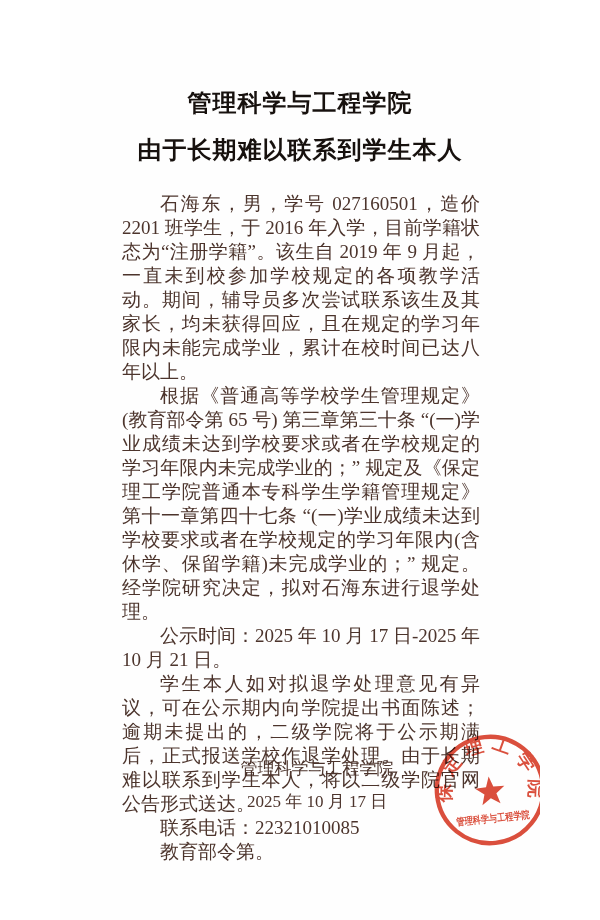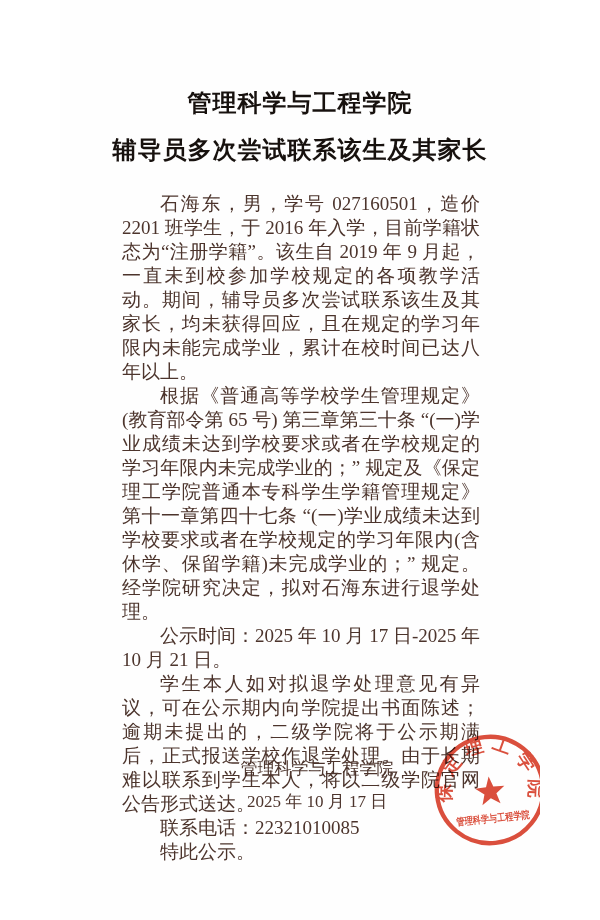--- a/index.html
+++ b/index.html
@@ -80,30 +80,30 @@
     letter-spacing: 1px;
   }
 </style>
 </head>
 <body>
 
 <div class="page">
 
   <div class="titles">
     <div class="title-line">管理科学与工程学院</div>
-    <div class="title-line">辅导员多次尝试联系该生及其家长</div>
+    <div class="title-line">由于长期难以联系到学生本人</div>
   </div>
 
   <div class="doc-body">
     <p>石海东，男，学号 027160501，造价 2201 班学生，于 2016 年入学，目前学籍状态为“注册学籍”。该生自 2019 年 9 月起，一直未到校参加学校规定的各项教学活动。期间，辅导员多次尝试联系该生及其家长，均未获得回应，且在规定的学习年限内未能完成学业，累计在校时间已达八年以上。</p>
     <p>根据《普通高等学校学生管理规定》(教育部令第 65 号) 第三章第三十条 “(一)学业成绩未达到学校要求或者在学校规定的学习年限内未完成学业的；” 规定及《保定理工学院普通本专科学生学籍管理规定》第十一章第四十七条 “(一)学业成绩未达到学校要求或者在学校规定的学习年限内(含休学、保留学籍)未完成学业的；” 规定。经学院研究决定，拟对石海东进行退学处理。</p>
     <p>公示时间：2025 年 10 月 17 日-2025 年 10 月 21 日。</p>
     <p>学生本人如对拟退学处理意见有异议，可在公示期内向学院提出书面陈述；逾期未提出的，二级学院将于公示期满后，正式报送学校作退学处理。由于长期难以联系到学生本人，将以二级学院官网公告形式送达。</p>
     <p>联系电话：22321010085</p>
-    <p>特此公示。</p>
+    <p>教育部令第。</p>
   </div>
 
   <div class="sig-block">
     <div>管理科学与工程学院</div>
     <div>2025 年 10 月 17 日</div>
   </div>
 
   <div class="seal">
     <svg viewBox="0 0 120 120">
       <circle cx="60" cy="60" r="55" fill="none" stroke="#d8402c" stroke-width="4.5"></circle>

